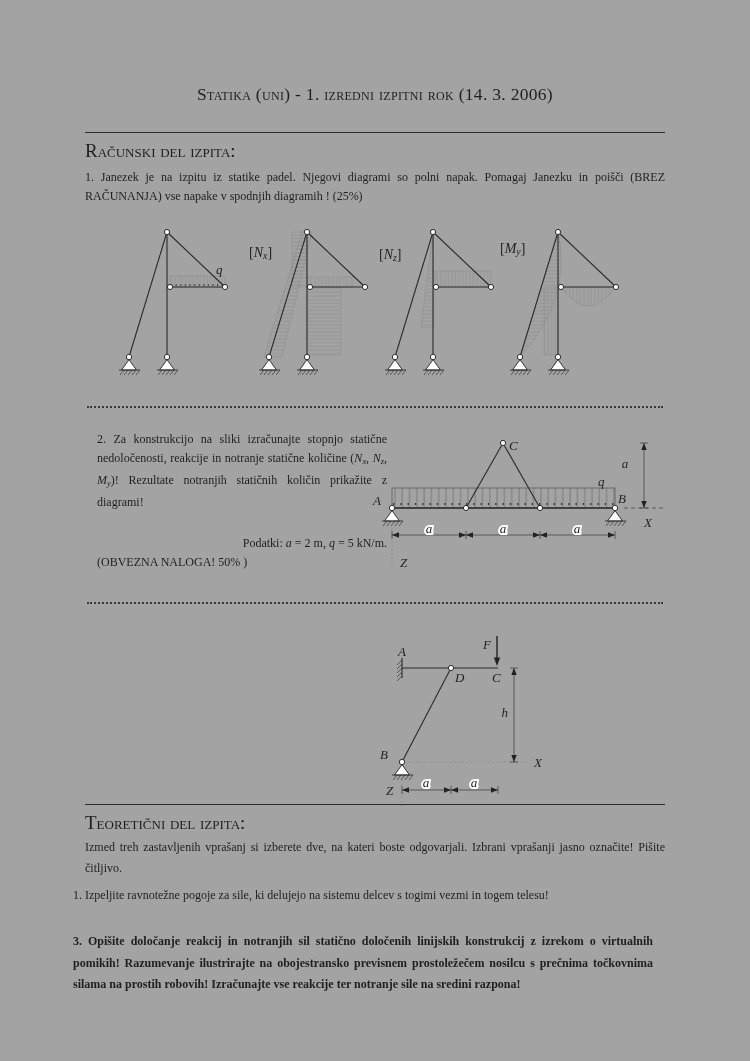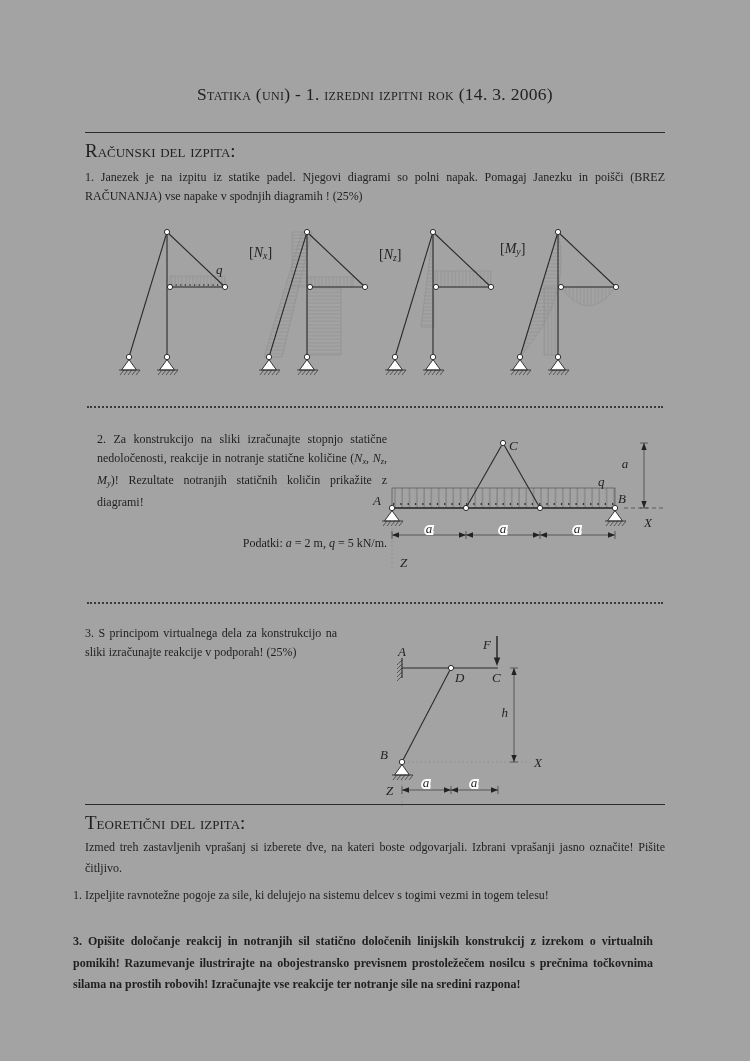--- a/index.html
+++ b/index.html
@@ -149,20 +149,21 @@
     <circle class="hg" cx="113" cy="72" r="2.6"></circle>
     <use href="#pin" x="17" y="142"></use>
     <use href="#pin" x="55" y="142"></use>
   </svg>
 
   <div class="abs sep" style="top:406px"></div>
 
   <div class="abs body-text p2text">
     <div><span>2. Za konstrukcijo na sliki izračunajte stopnjo statične nedoločenosti, reakcije in notranje statične količine (</span><span class="it">N</span><span class="sb">x</span><span>, </span><span class="it">N</span><span class="sb">z</span><span>, </span><span class="it">M</span><span class="sb">y</span><span>)! Rezultate notranjih statičnih količin prikažite z diagrami!</span></div>
     <div class="p2data"><span>Podatki: </span><span class="it">a</span><span> = 2 m, </span><span class="it">q</span><span> = 5 kN/m.</span></div>
+    <div class="nojust" style="line-height:19px">(OBVEZNA NALOGA! 50% )</div>
   </div>
 
   <svg class="abs" style="left:372px;top:430px" width="300" height="160" viewBox="0 0 300 160">
     <g>
       <rect x="20" y="58" width="223" height="20" fill="url(#hV7)" stroke="#555" stroke-width="0.7"></rect>
       <line x1="21" y1="74" x2="242" y2="74" stroke="#333" stroke-width="1.8" stroke-dasharray="1.3 6"></line>
     </g>
     <g class="mln">
       <line x1="20" y1="78" x2="243" y2="78" stroke-width="1.3"></line>
       <line x1="131" y1="13" x2="94" y2="78"></line>
@@ -202,21 +203,20 @@
     <text x="1" y="75">A</text>
     <text x="246" y="73">B</text>
     <text x="137" y="20">C</text>
     <text x="226" y="56">q</text>
     <text x="272" y="97">X</text>
     <text x="28" y="137">Z</text>
   </svg>
 
   <div class="abs sep" style="top:602px"></div>
 
-  <div class="abs body-text p3text">3. S principom virtualnega dela za konstrukcijo na sliki izračunajte reakcije v podporah! (25%)</div>
 
   <svg class="abs" style="left:378px;top:618px" width="280" height="195" viewBox="0 0 280 195">
     <g stroke="#333">
       <line x1="24" y1="40" x2="24" y2="60" stroke-width="1.2"></line>
       <g stroke-width="0.7">
         <line x1="24" y1="42" x2="19" y2="47"></line>
           <line x1="24" y1="46" x2="19" y2="51"></line>
         <line x1="24" y1="50" x2="19" y2="55"></line>
           <line x1="24" y1="54" x2="19" y2="59"></line>
         <line x1="24" y1="58" x2="19" y2="63"></line>

